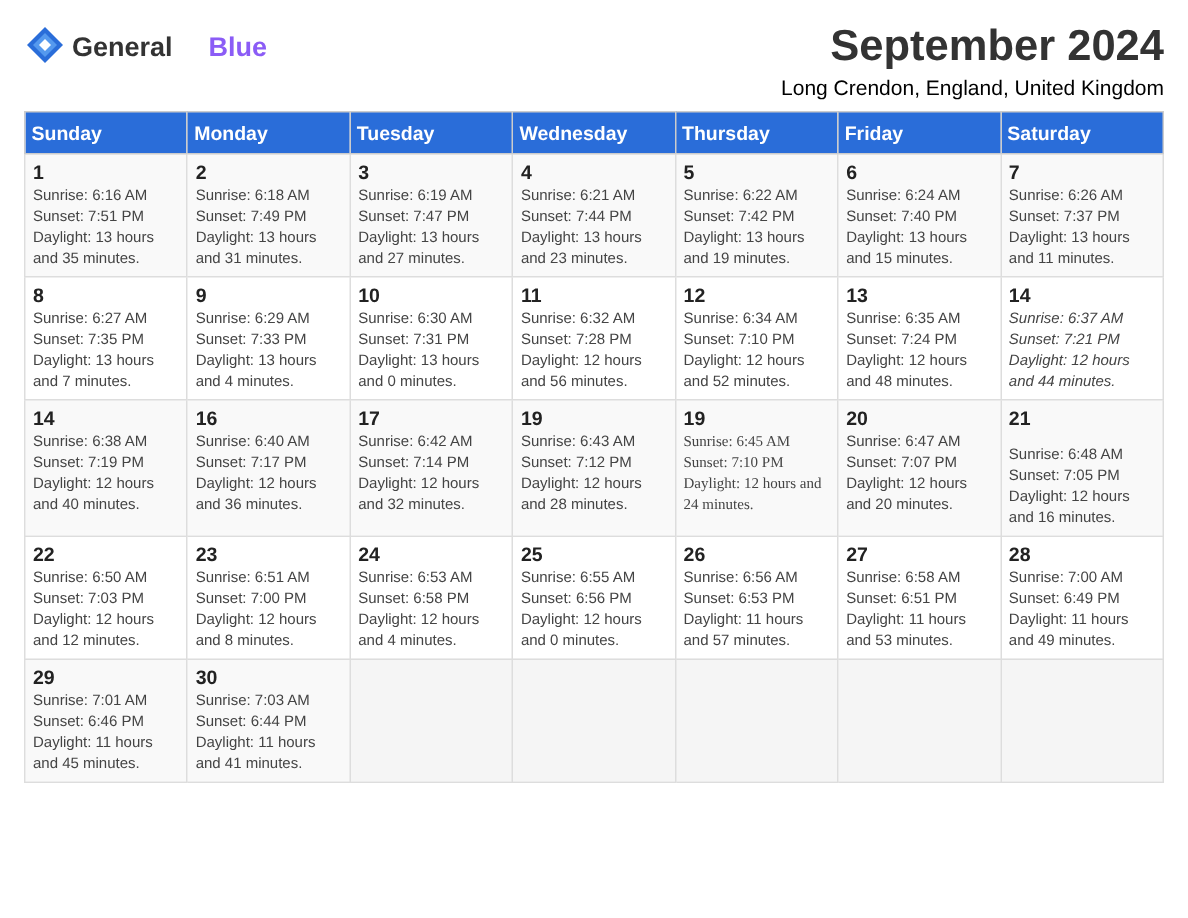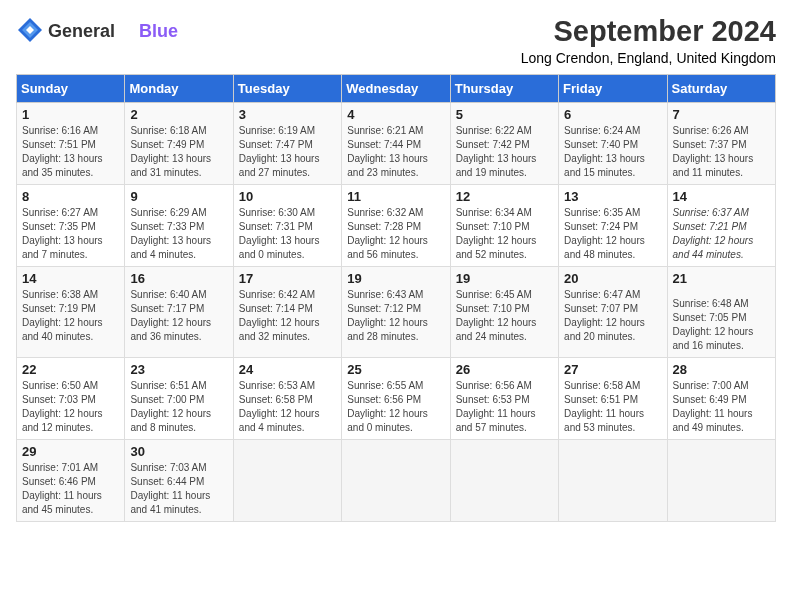--- a/index.html
+++ b/index.html
@@ -235,21 +235,21 @@
 Daylight: 12 hours and 32 minutes.</div>
         </td>
         <td>
           <span class="day-num">19</span>
           <div class="day-info" style="white-space: pre-line;">Sunrise: 6:43 AM
 Sunset: 7:12 PM
 Daylight: 12 hours and 28 minutes.</div>
         </td>
         <td>
           <span class="day-num">19</span>
-          <div class="day-info" style="white-space: pre-line;">Sunrise: 6:45 AM
+          <div class="day-info" style="white-space: pre-line; font-family: Liberation Serif, serif;">Sunrise: 6:45 AM
 Sunset: 7:10 PM
 Daylight: 12 hours and 24 minutes.</div>
         </td>
         <td>
           <span class="day-num">20</span>
           <div class="day-info" style="white-space: pre-line;">Sunrise: 6:47 AM
 Sunset: 7:07 PM
 Daylight: 12 hours and 20 minutes.</div>
         </td>
         <td>

